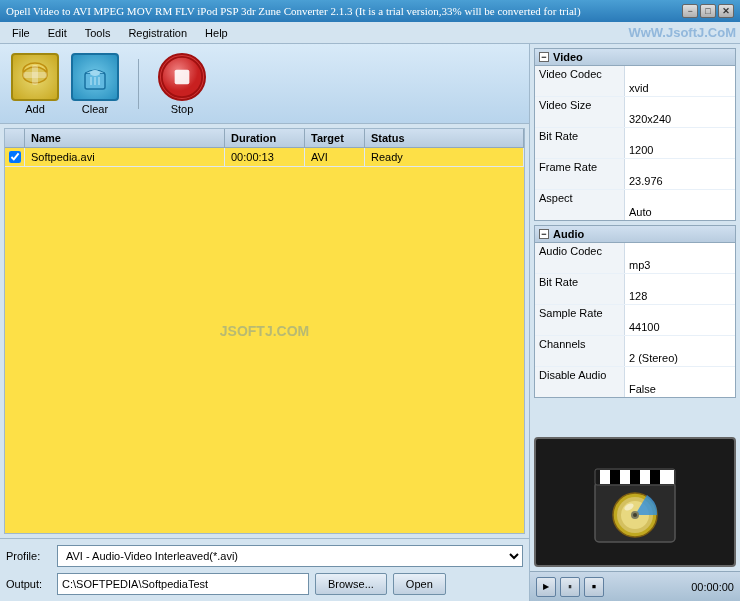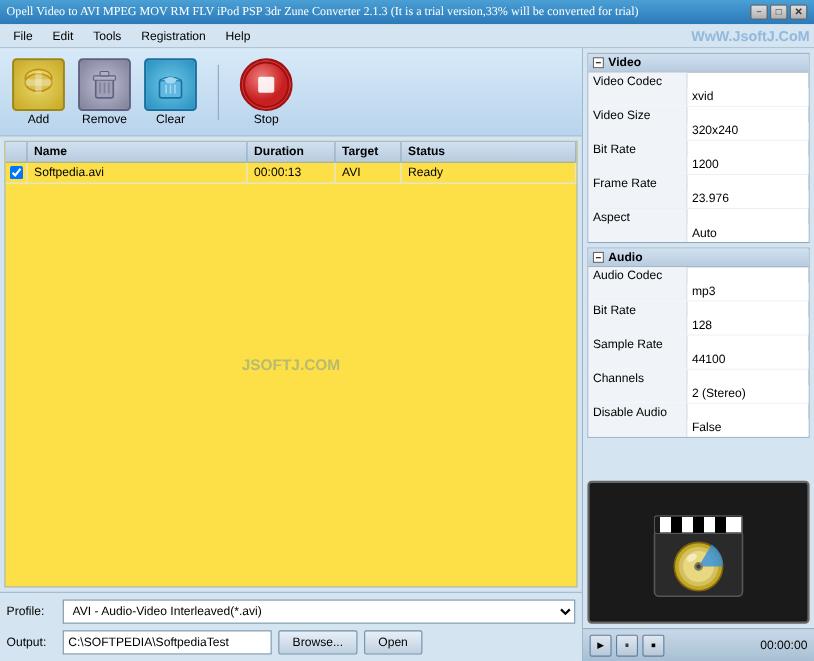--- a/index.html
+++ b/index.html
@@ -192,21 +192,21 @@
       font-size: 11px;
       padding: 1px 4px;
     }
     .output-row {
       display: flex;
       align-items: center;
       gap: 6px;
     }
     .output-label { font-size: 11px; min-width: 45px; }
     .output-input {
-      width: 190px;
+      width: 252px;
       height: 22px;
       border: 1px solid #7090a8;
       background: white;
       font-size: 11px;
       padding: 1px 4px;
     }
     .btn-browse, .btn-open {
       height: 22px;
       padding: 0 12px;
       background: linear-gradient(to bottom, #e8f0f8, #c0d0e0);
@@ -348,33 +348,20 @@
           <svg width="32" height="32" viewBox="0 0 32 32">
             <ellipse cx="16" cy="10" rx="12" ry="8" fill="#e8d060" stroke="#c09010" stroke-width="1.5"></ellipse>
             <ellipse cx="16" cy="14" rx="12" ry="8" fill="#d8c050" stroke="#c09010" stroke-width="1.5"></ellipse>
             <rect x="13" y="4" width="6" height="20" fill="rgba(255,255,255,0.3)" rx="2"></rect>
             <rect x="4" y="11" width="24" height="6" fill="rgba(255,255,255,0.3)" rx="2"></rect>
           </svg>
         </div>
         <span class="tool-btn-label">Add</span>
       </div>
 
-      <div class="tool-btn">
-        <div class="tool-btn-icon icon-remove">
-          <svg width="32" height="32" viewBox="0 0 32 32">
-            <rect x="8" y="10" width="16" height="18" rx="2" fill="#a0a0b8" stroke="#606080" stroke-width="1.5"></rect>
-            <rect x="6" y="8" width="20" height="4" rx="1" fill="#b0b0c8" stroke="#606080" stroke-width="1"></rect>
-            <rect x="12" y="4" width="8" height="4" rx="1" fill="#b0b0c8" stroke="#606080" stroke-width="1"></rect>
-            <line x1="12" y1="14" x2="12" y2="24" stroke="#808098" stroke-width="1.5"></line>
-            <line x1="16" y1="14" x2="16" y2="24" stroke="#808098" stroke-width="1.5"></line>
-            <line x1="20" y1="14" x2="20" y2="24" stroke="#808098" stroke-width="1.5"></line>
-          </svg>
-        </div>
-        <span class="tool-btn-label">Remove</span>
-      </div>
 
       <div class="tool-btn">
         <div class="tool-btn-icon icon-clear">
           <svg width="32" height="32" viewBox="0 0 32 32">
             <rect x="6" y="12" width="20" height="16" rx="2" fill="#60b8e0" stroke="#1870a0" stroke-width="1.5"></rect>
             <path d="M6 12 Q16 6 26 12" fill="#80c8e8" stroke="#1870a0" stroke-width="1"></path>
             <ellipse cx="16" cy="12" rx="5" ry="3" fill="#a0d8f0"></ellipse>
             <line x1="12" y1="16" x2="12" y2="24" stroke="#a0d8f0" stroke-width="1.5"></line>
             <line x1="16" y1="16" x2="16" y2="24" stroke="#a0d8f0" stroke-width="1.5"></line>
             <line x1="20" y1="16" x2="20" y2="24" stroke="#a0d8f0" stroke-width="1.5"></line>

